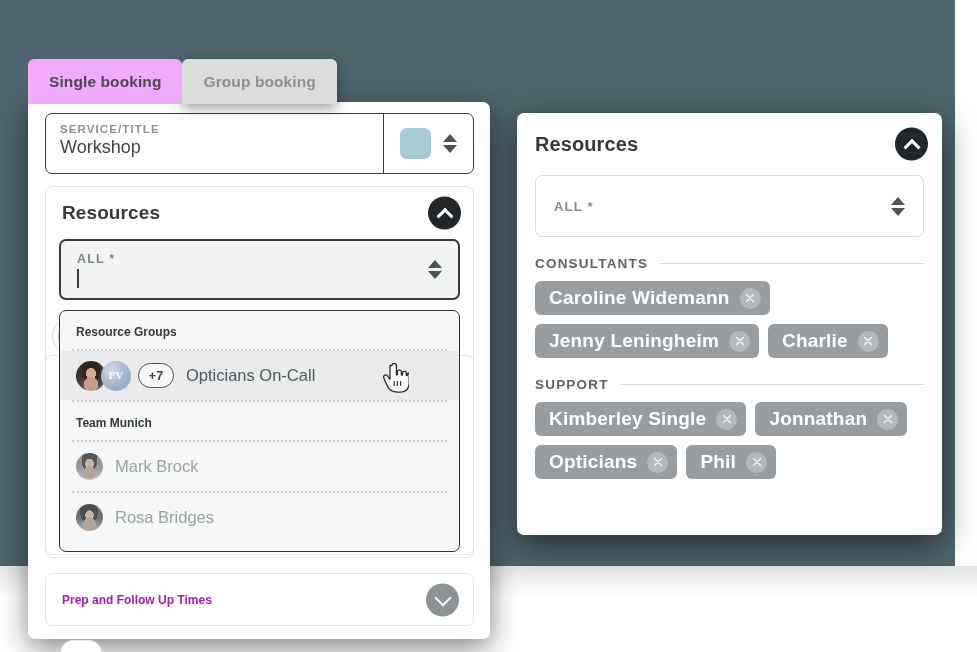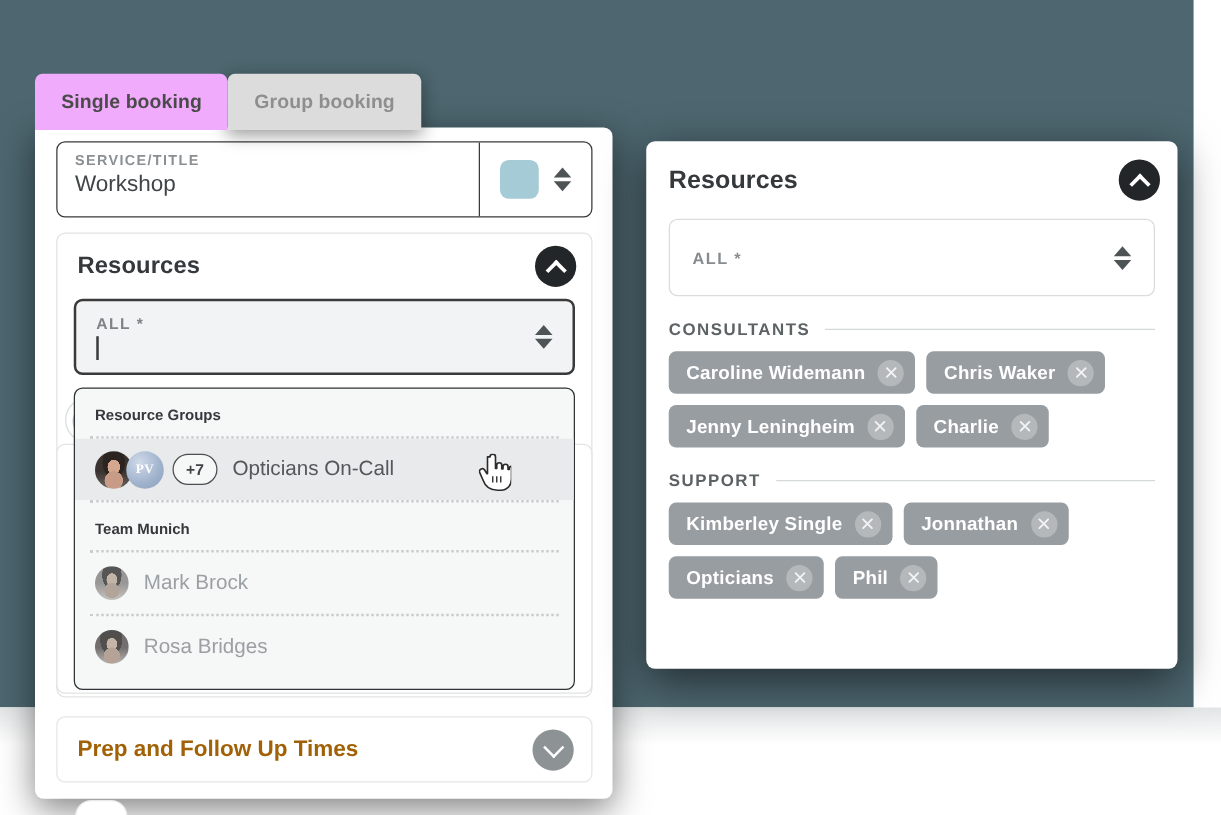--- a/index.html
+++ b/index.html
@@ -322,23 +322,23 @@
     left: 45px; top: 573px;
     width: 429px; height: 53px;
     border: 1px solid #e4e6e7;
     border-radius: 7px;
     background: #ffffff;
     display: flex; align-items: center;
     padding: 0 16px;
     z-index: 4;
   }
   .prep-label {
-    font-size: 18px;
-    font-weight: bold;
-    color: #a16207;
+    font-size: 12px;
+    font-weight: bold;
+    color: #a21caf;
   }
   #bottom-stub {
     position: absolute;
     left: 60px; top: 640px;
     width: 42px; height: 26px;
     border: 1px solid #e7e9ea;
     border-radius: 13px;
     background: #fff;
     z-index: 4;
   }
@@ -392,21 +392,21 @@
   }
   .chip {
     display: inline-flex; align-items: center;
     height: 34px;
     background: #989da1;
     border-radius: 6px;
     padding: 0 9px 0 14px;
     cursor: pointer;
   }
   .chip-label {
-    font-size: 15px;
+    font-size: 19px;
     font-weight: bold;
     color: #ffffff;
     letter-spacing: .2px;
   }
   .chip-x {
     width: 21px; height: 21px;
     border-radius: 50%;
     background: #b4b8bb;
     margin-left: 10px;
     display: flex; align-items: center; justify-content: center;
@@ -544,28 +544,20 @@
   <div class="chips">
     <div class="chip">
       <span class="chip-label">Caroline Widemann</span>
       <span class="chip-x">
         <svg width="10" height="10" viewBox="0 0 10 10">
             <path d="M1.5 1.5 8.5 8.5M8.5 1.5 1.5 8.5" stroke="#f2f3f4" stroke-width="1.5" stroke-linecap="round"></path>
           </svg>
       </span>
     </div>
     <div class="chip">
-      <span class="chip-label">Chris Waker</span>
-      <span class="chip-x">
-        <svg width="10" height="10" viewBox="0 0 10 10">
-            <path d="M1.5 1.5 8.5 8.5M8.5 1.5 1.5 8.5" stroke="#f2f3f4" stroke-width="1.5" stroke-linecap="round"></path>
-          </svg>
-      </span>
-    </div>
-    <div class="chip">
       <span class="chip-label">Jenny Leningheim</span>
       <span class="chip-x">
         <svg width="10" height="10" viewBox="0 0 10 10">
             <path d="M1.5 1.5 8.5 8.5M8.5 1.5 1.5 8.5" stroke="#f2f3f4" stroke-width="1.5" stroke-linecap="round"></path>
           </svg>
       </span>
     </div>
     <div class="chip">
       <span class="chip-label">Charlie</span>
       <span class="chip-x">

